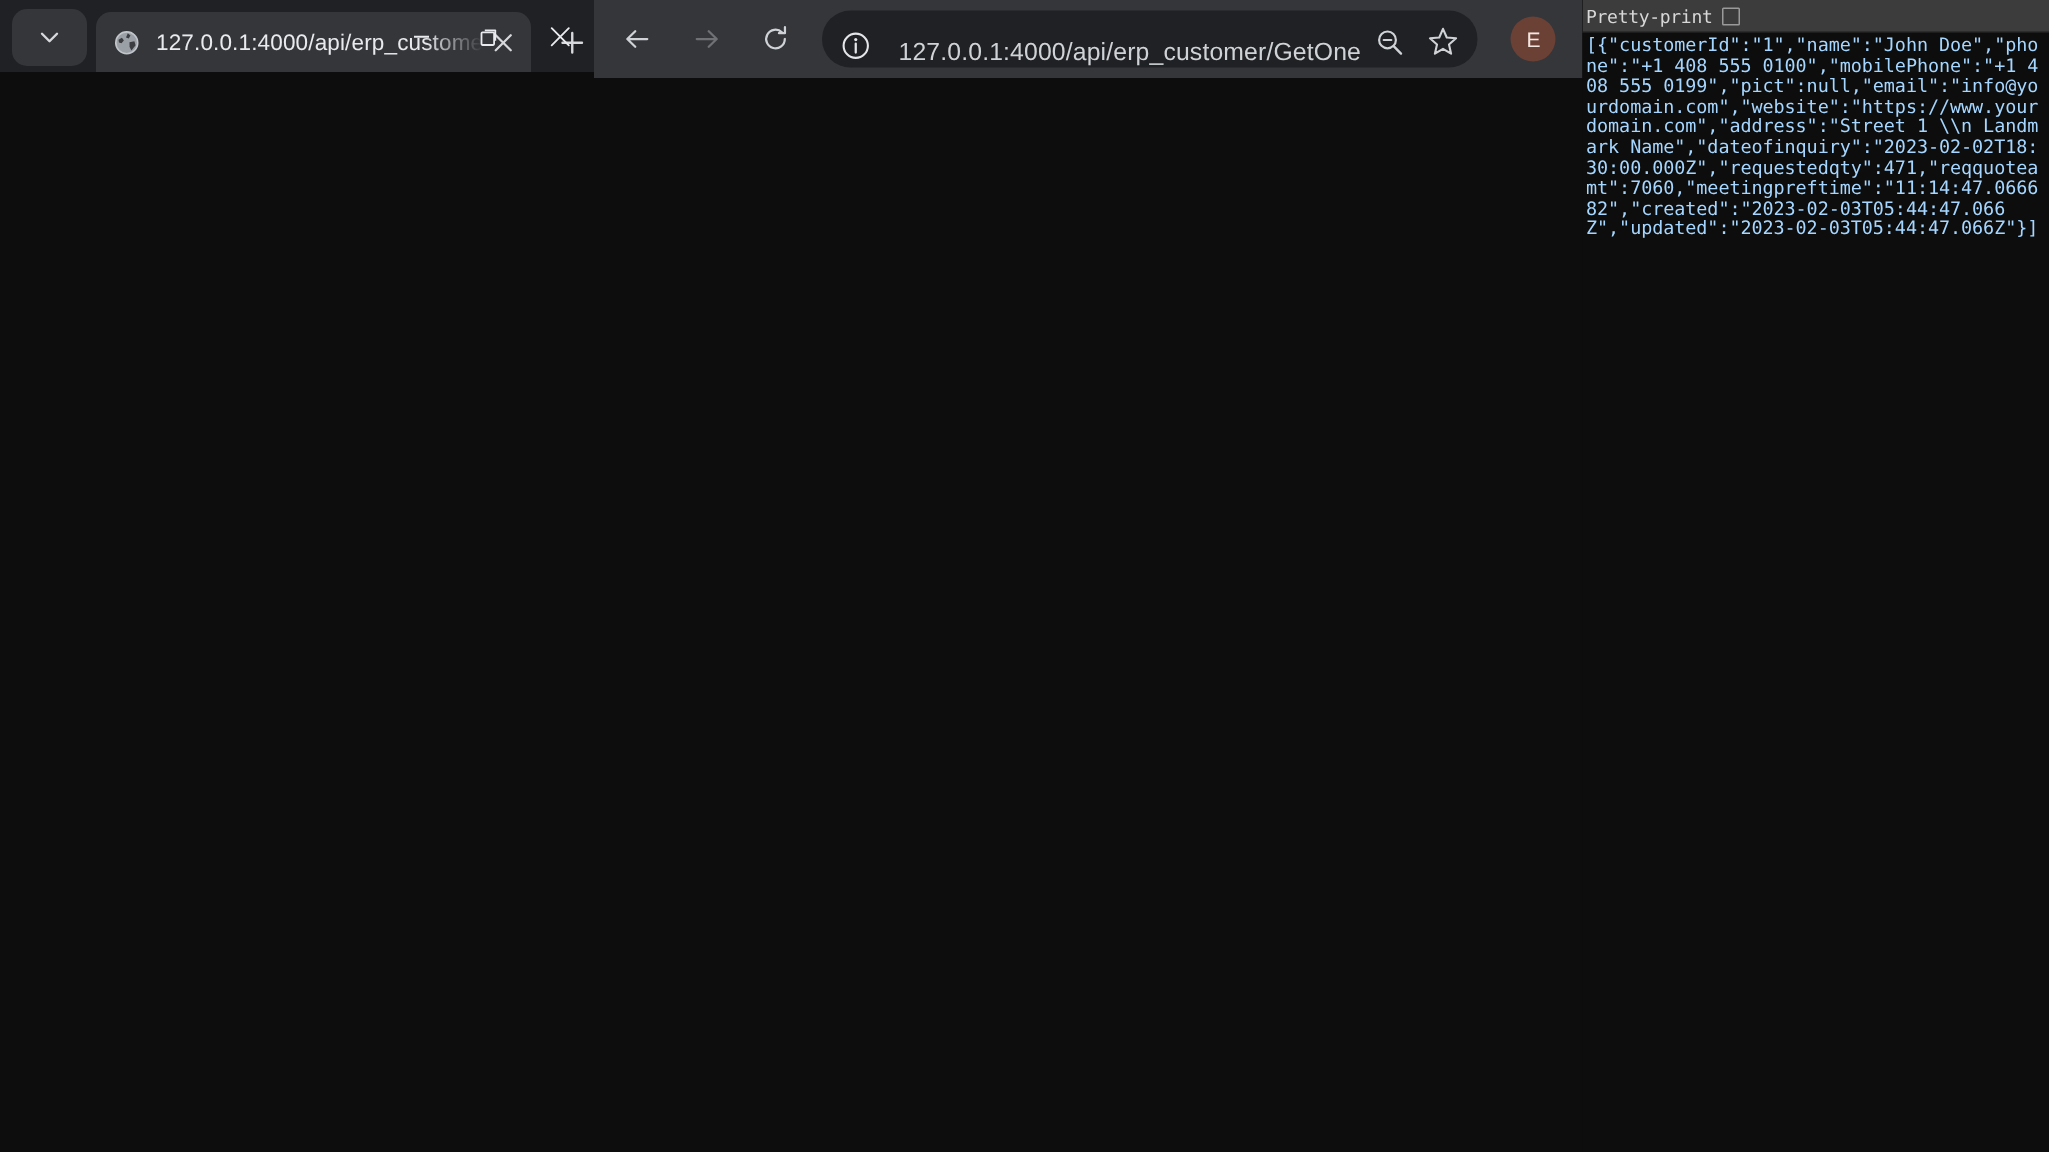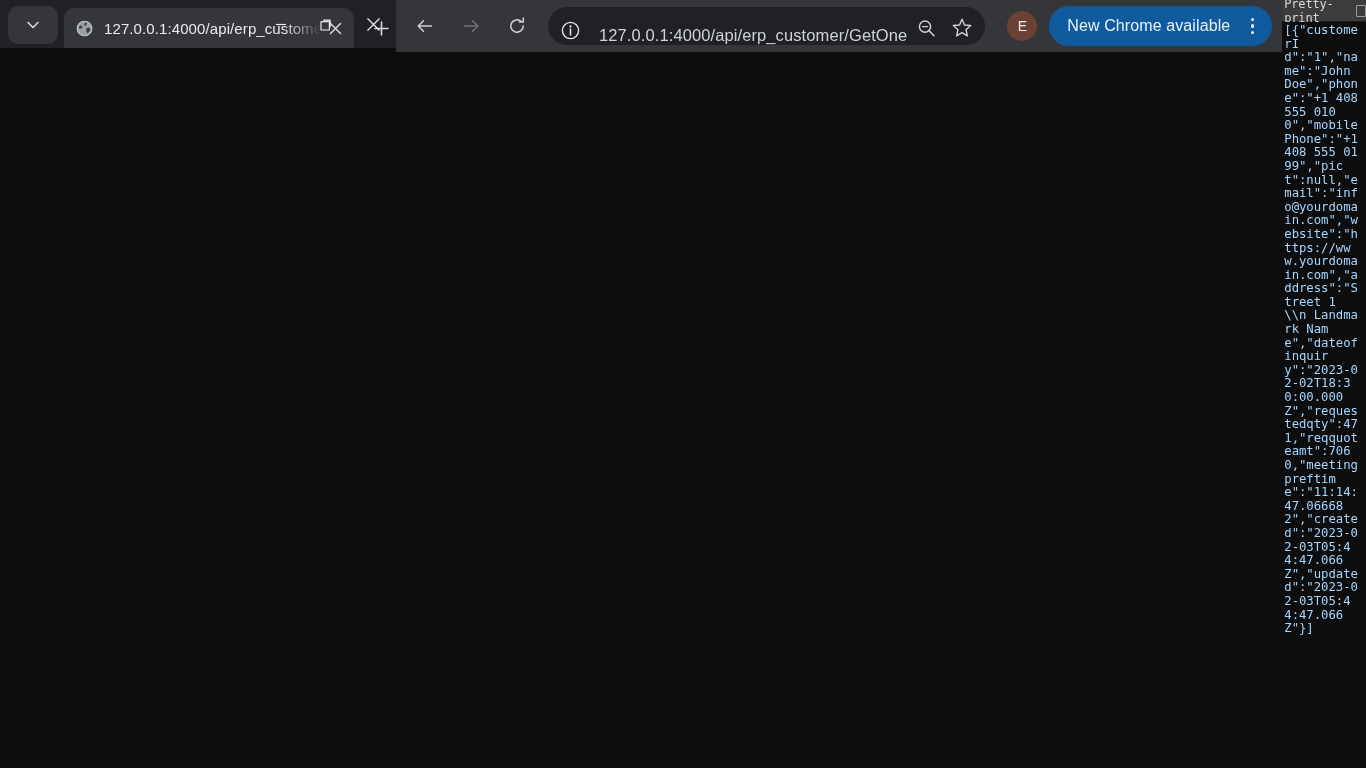--- a/index.html
+++ b/index.html
@@ -391,28 +391,20 @@
 
       <div class="omni-action">
         <svg width="22" height="22" viewBox="0 0 22 22">
           <path d="M11 2.2 L13.5 8.0 L19.7 8.55 L15.0 12.7 L16.4 18.8 L11 15.55 L5.6 18.8 L7.0 12.7 L2.3 8.55 L8.5 8.0 Z" fill="none" stroke="#cfd2d6" stroke-width="1.4" stroke-linejoin="round"></path>
         </svg>
       </div>
     </div>
 
     <div class="profile-avatar">E</div>
 
-    <div class="update-pill">
-      <span class="update-pill-label">New Chrome available</span>
-      <span class="kebab">
-        <i></i>
-          <i></i>
-          <i></i>
-      </span>
-    </div>
   </div>
 
   <div class="page-area">
 
     <div class="pretty-bar">
       <span class="pretty-label">Pretty-print</span>
       <span class="pretty-check"></span>
     </div>
 
     <div class="json-body">

